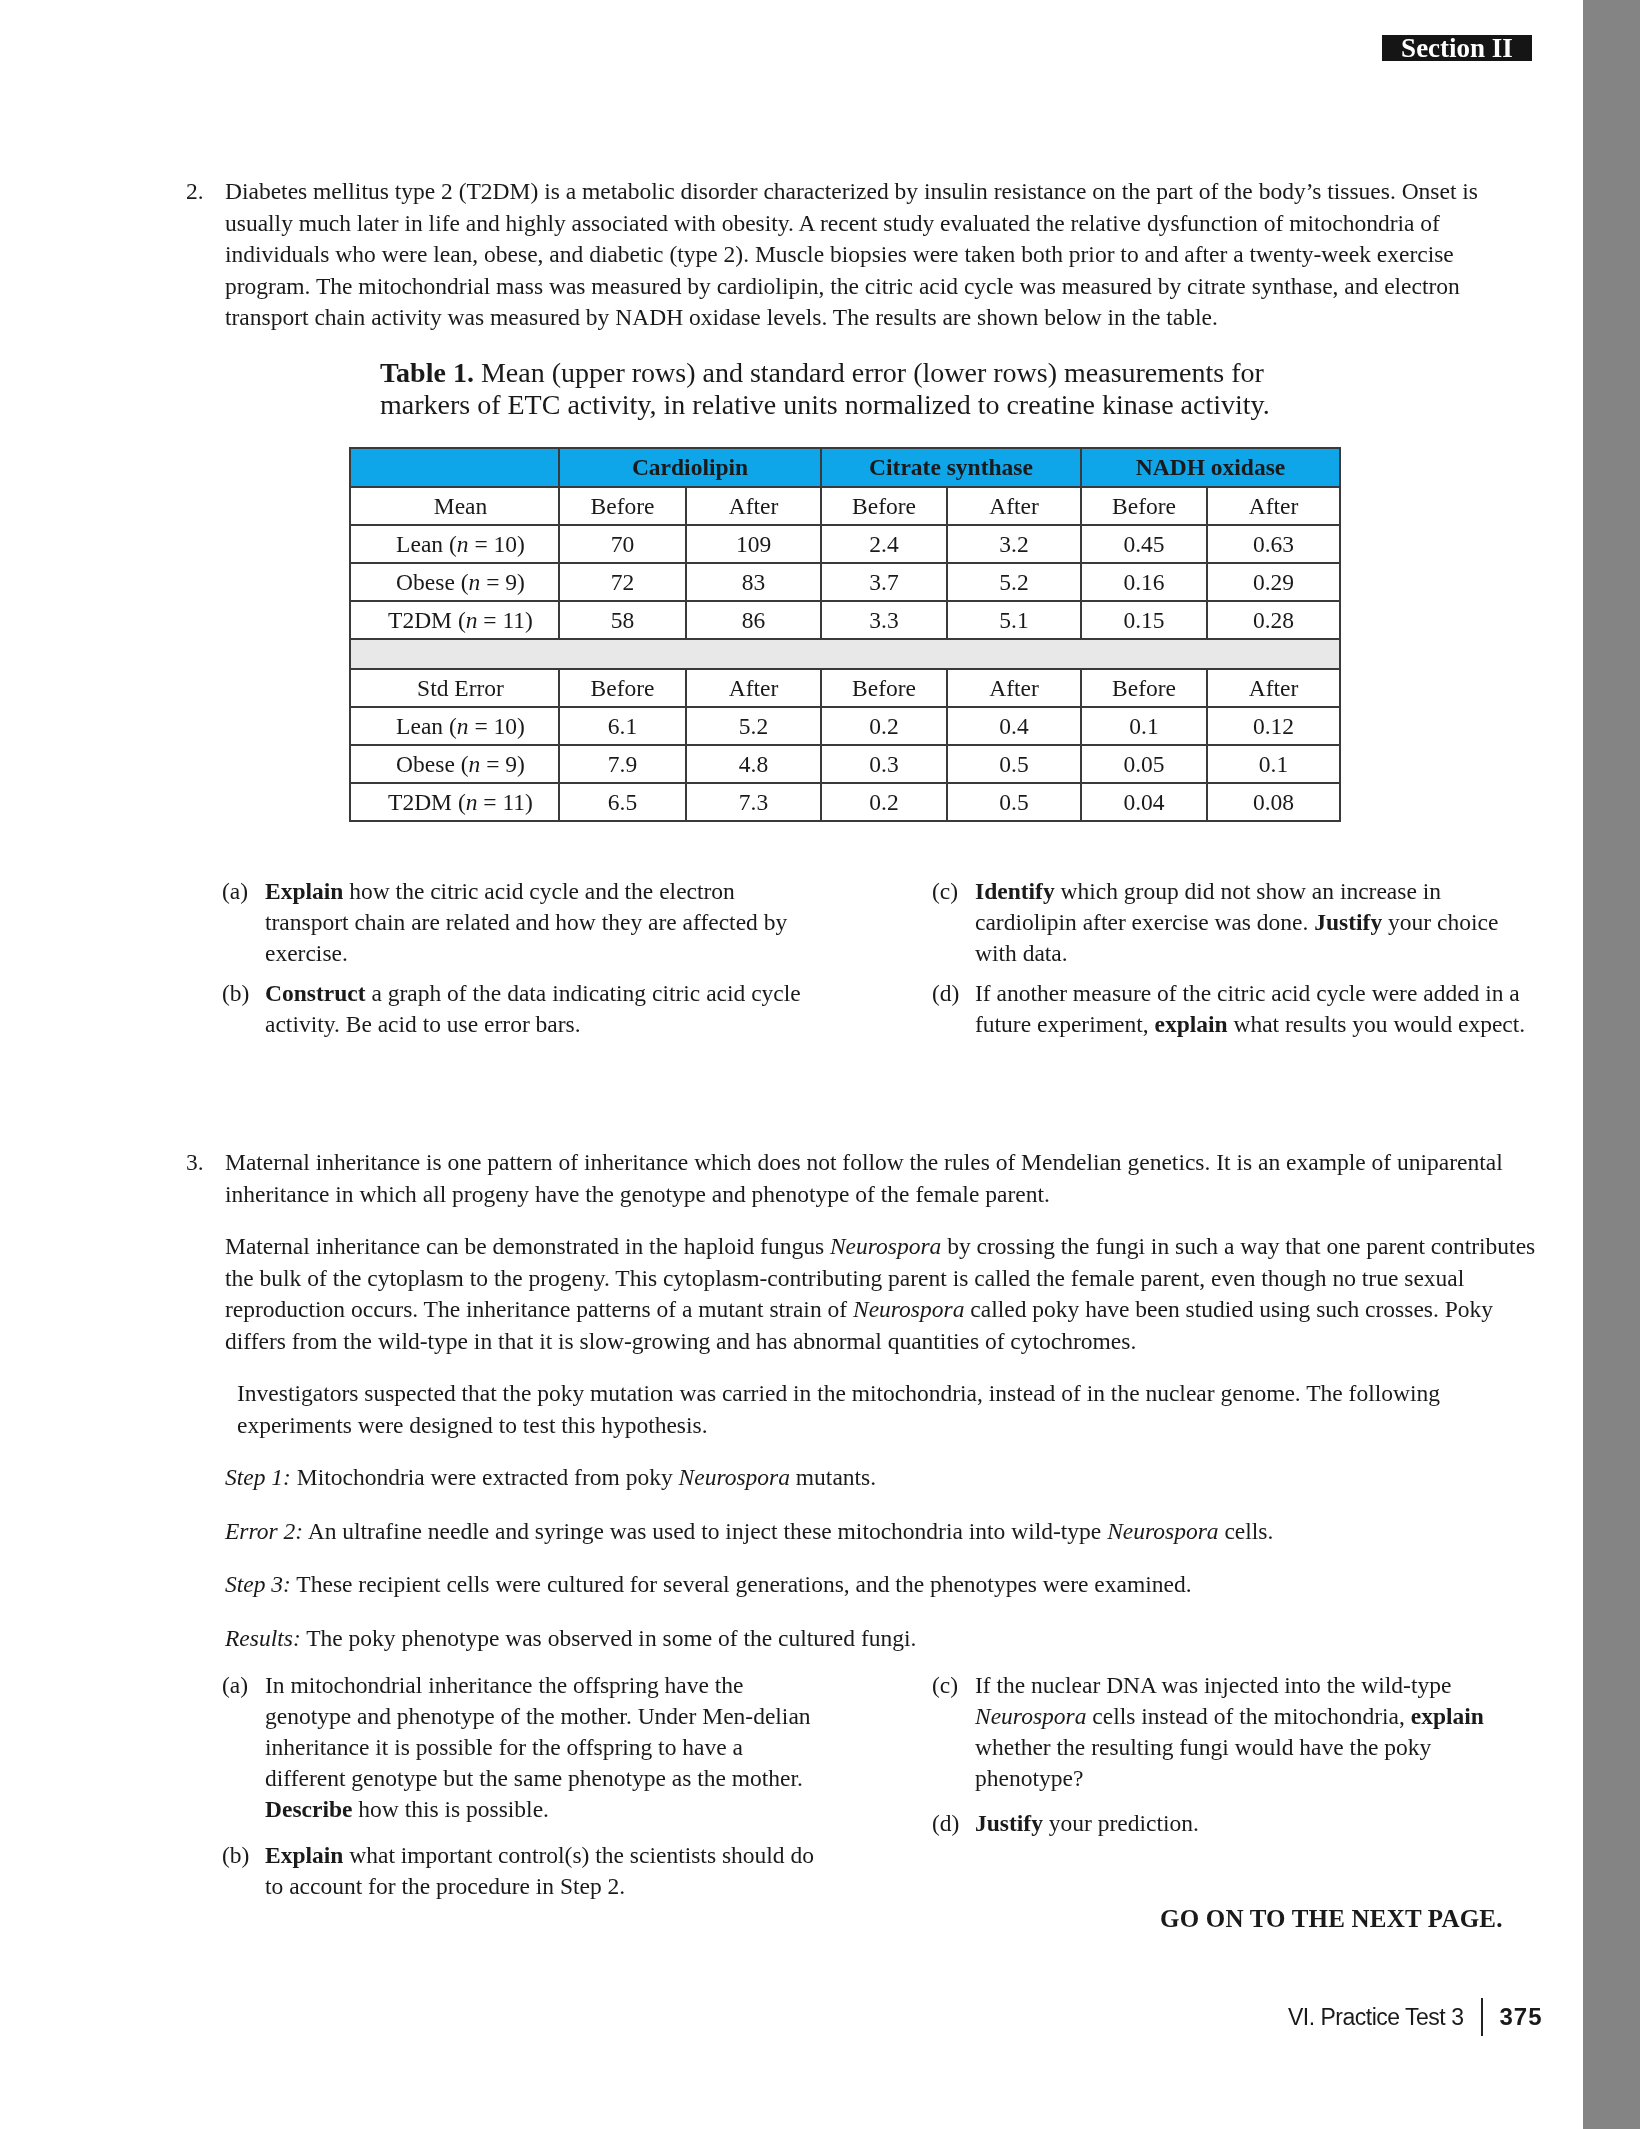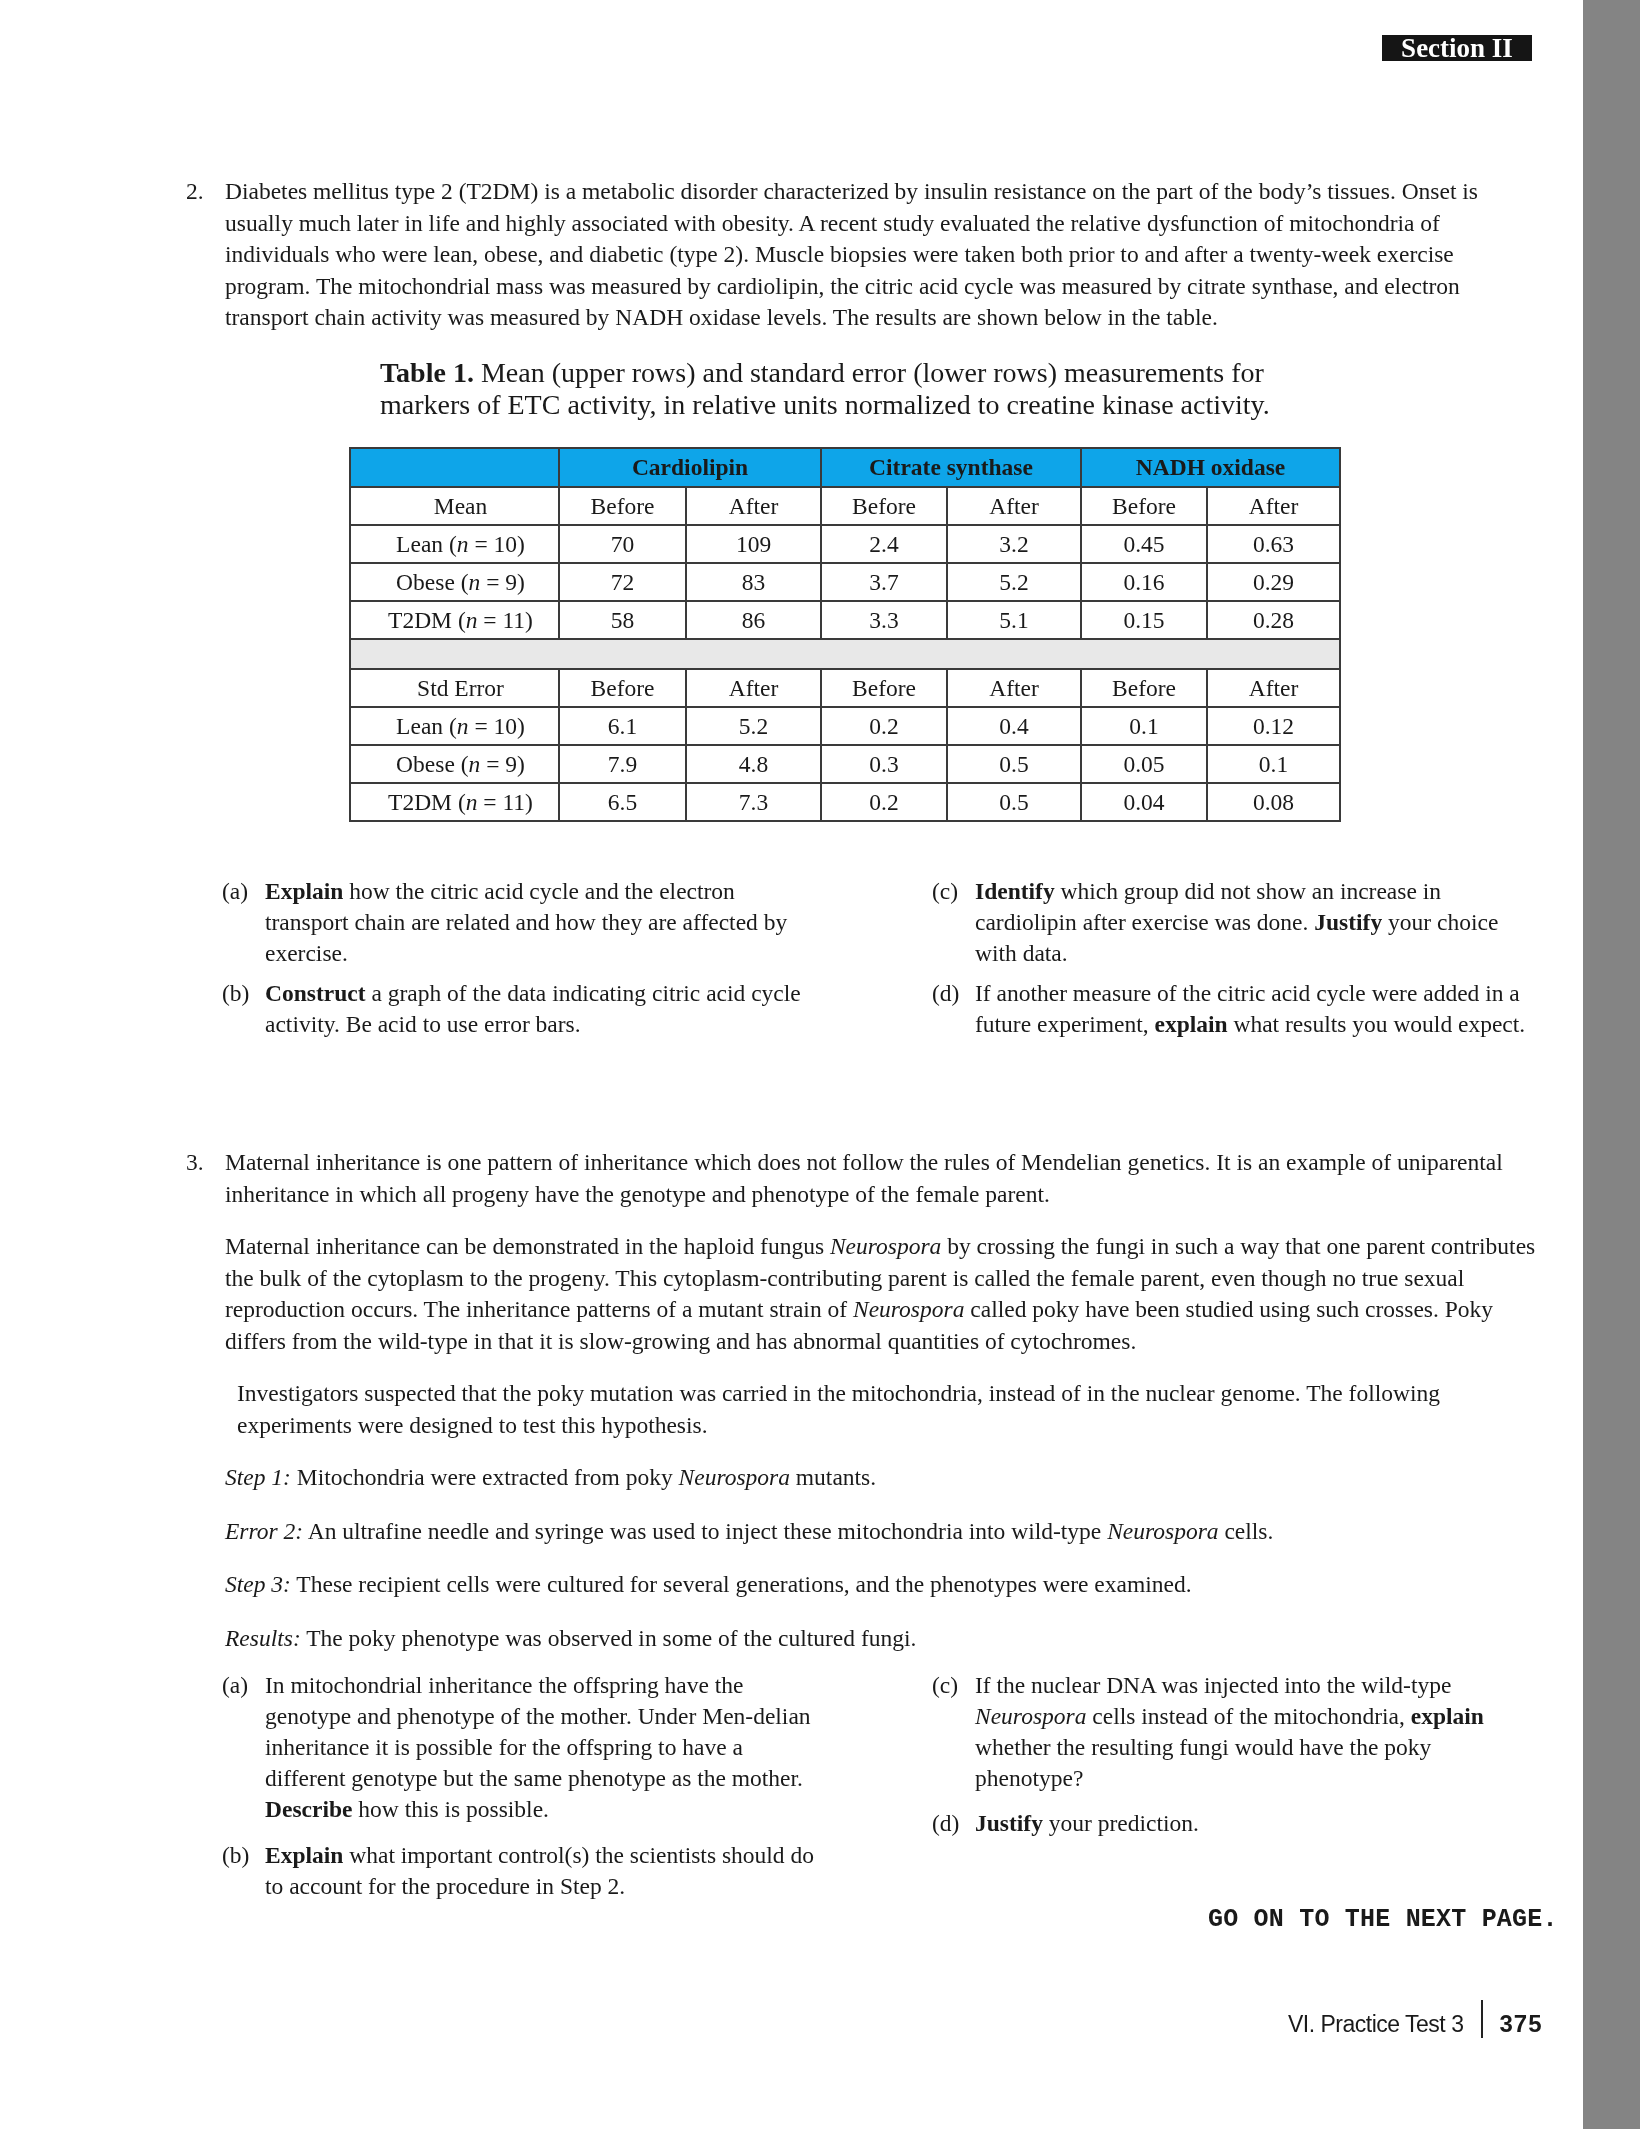--- a/index.html
+++ b/index.html
@@ -30,25 +30,25 @@
   table.data td {
     border: 2px solid #3a3a3a; height: 36px; padding: 0; text-align: center; vertical-align: middle;
   }
   table.data td.rowlabel { text-align: center; padding-left: 12px; }
   table.data tr.group-head td { background: #0ea5e9; font-weight: bold; height: 37px; }
   table.data tr.sep td { background: #e8e8e8; height: 28px; }
   .subq { position: absolute; font-size: 23.5px; line-height: 31px; }
   .subq .letter { position: absolute; left: 0; top: 0; }
   .subq .txt { margin-left: 43px; }
   .go-next {
-    position: absolute; left: 1208px; top: 1905px; font-family: Liberation Mono, monospace;
+    position: absolute; left: 1160px; top: 1905px; font-family: Liberation Serif, serif;
     font-weight: bold; font-size: 25px; letter-spacing: 0.2px;
   }
   .footer {
-    position: absolute; left: 1288px; top: 1996px; height: 42px; display: flex; align-items: flex-end;
+    position: absolute; left: 1288px; top: 1996px; height: 42px; display: flex; align-items: center;
     font-family: "Liberation Sans", "DejaVu Sans", sans-serif; font-size: 23px;
   }
   .footer .divider { width: 2px; height: 38px; background: #222; margin: 0 16px 0 18px; }
   .footer .page-num { font-weight: bold; font-size: 24px; letter-spacing: 1px; }
   .footer .sec { font-stretch: condensed; letter-spacing: -0.5px; }
 </style>
 </head>
 <body>
 
 <div class="edge-bar"></div>

